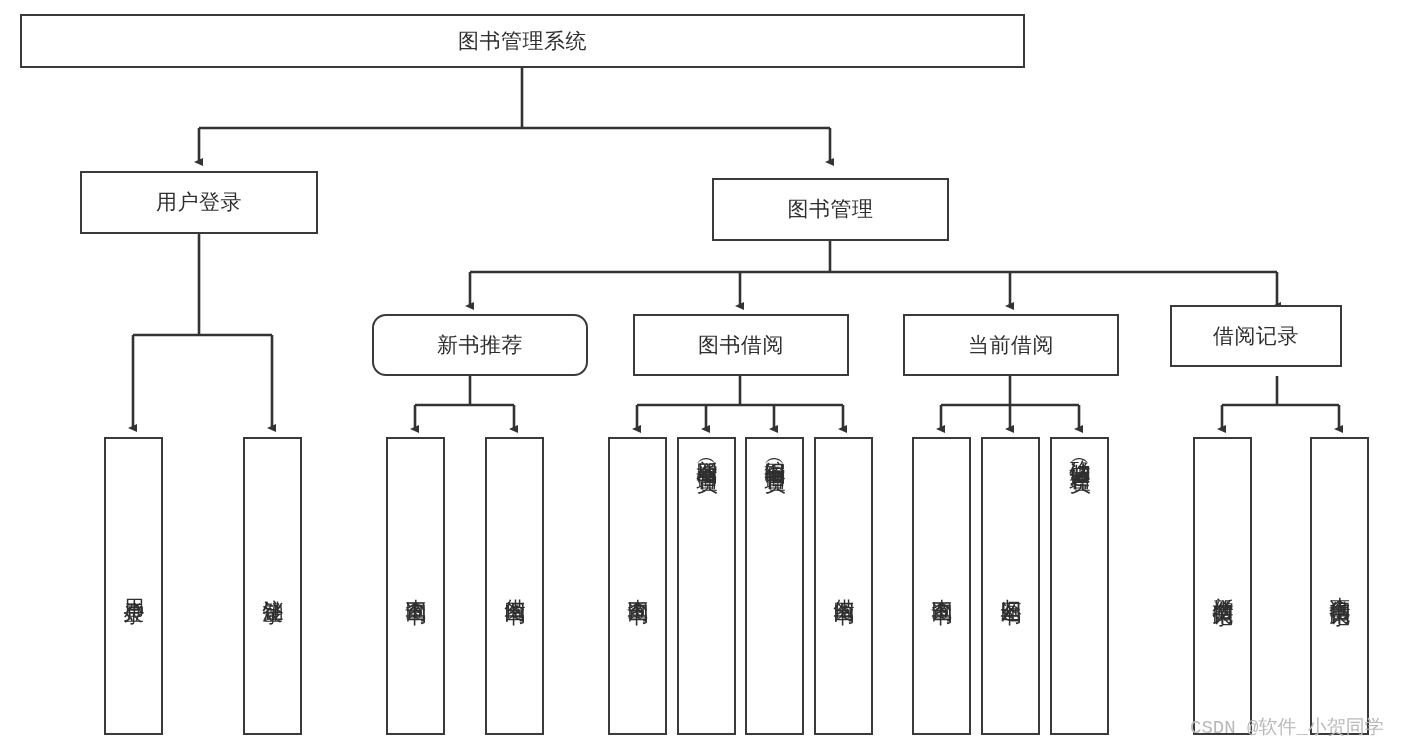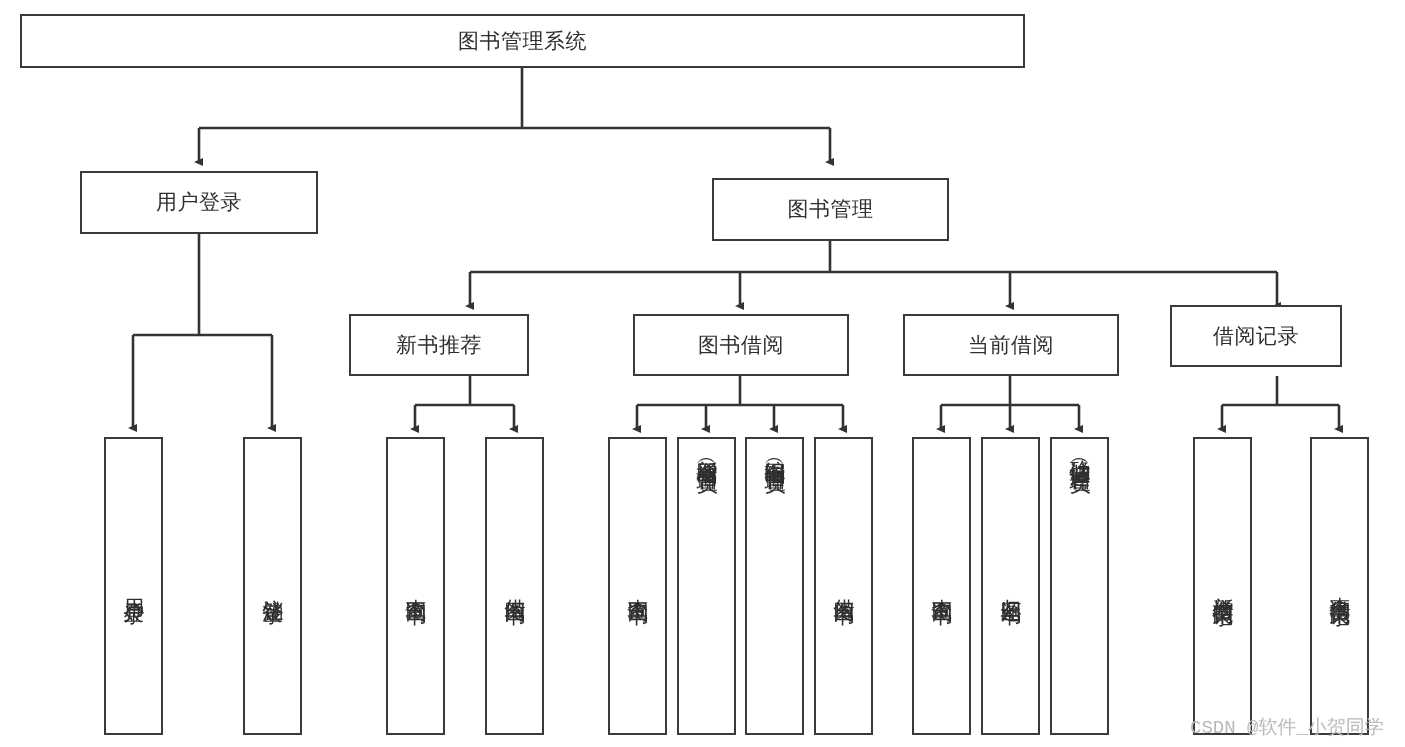--- a/index.html
+++ b/index.html
@@ -136,21 +136,21 @@
     <span class="label">图书管理系统</span>
   </div>
 
   <div class="node" style="left:80px; top:171px; width:238px; height:63px;">
     <span class="label">用户登录</span>
   </div>
   <div class="node" style="left:712px; top:178px; width:237px; height:63px;">
     <span class="label">图书管理</span>
   </div>
 
-  <div class="node" style="left:349px; top:314px; width:180px; height:62px;">
+  <div class="node" style="left:372px; top:314px; width:216px; height:62px;border-radius:14px;">
     <span class="label">新书推荐</span>
   </div>
   <div class="node" style="left:633px; top:314px; width:216px; height:62px;">
     <span class="label">图书借阅</span>
   </div>
   <div class="node" style="left:903px; top:314px; width:216px; height:62px;">
     <span class="label">当前借阅</span>
   </div>
   <div class="node" style="left:1170px; top:305px; width:172px; height:62px;">
     <span class="label">借阅记录</span>

